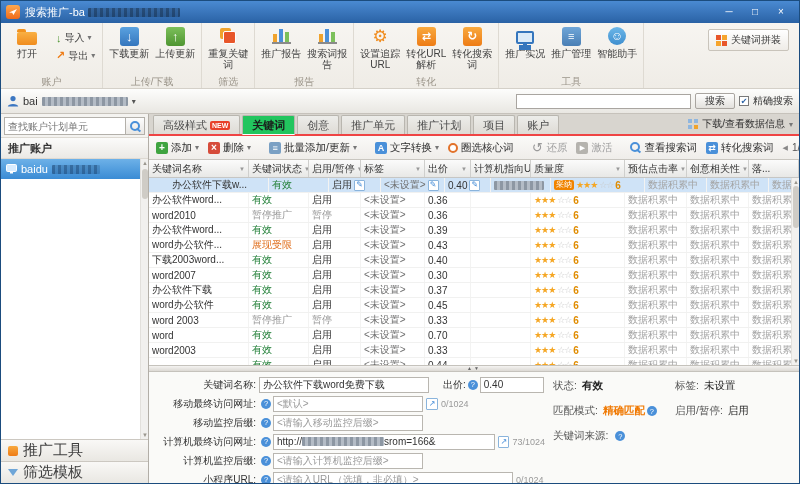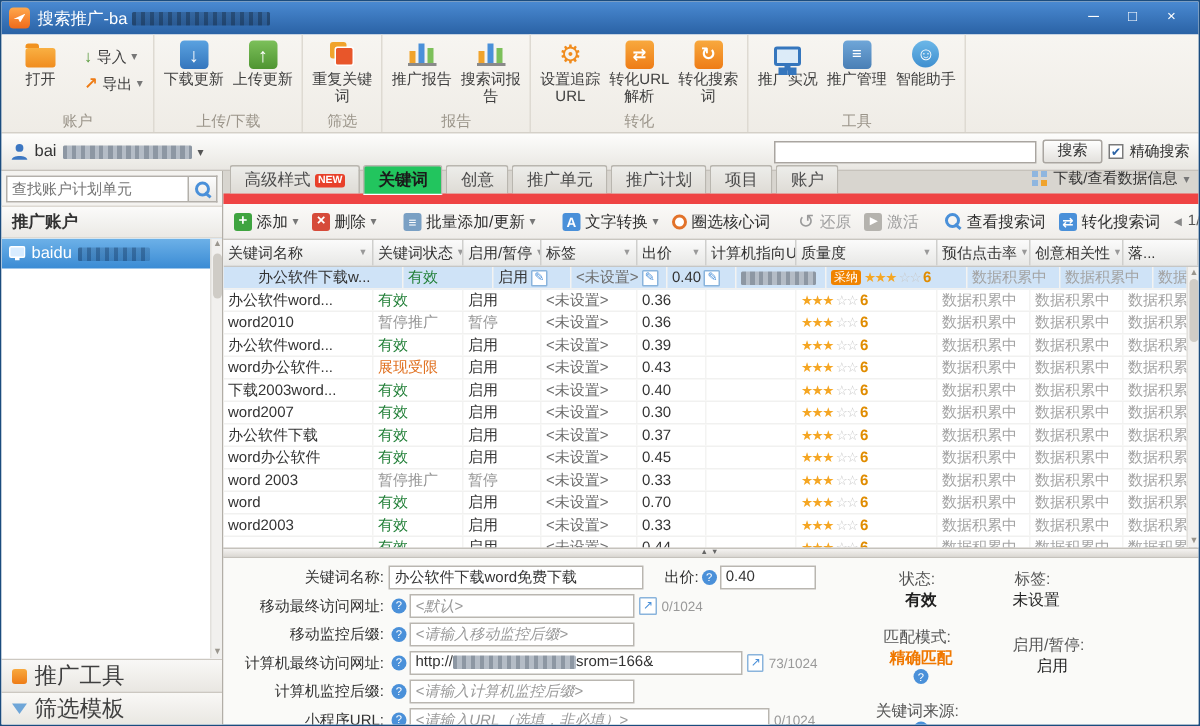--- a/index.html
+++ b/index.html
@@ -86,21 +86,21 @@
   .side-scroll .thumb { position:absolute; top:10px; left:1px; width:6px; height:30px; background:#cfccc6; border-radius:3px; }
   .side-scroll .sarr { position:absolute; left:0; width:8px; text-align:center; font-size:6px; color:#9a968e; }
   .side-bar-item { height:22px; border-top:1px solid #ccc8c1; background:linear-gradient(#f9f8f6,#e9e7e2); display:flex; align-items:center; gap:5px; padding-left:7px; font-size:15px; color:#3f3f3f; }
   .tool-ic { width:10px; height:10px; border-radius:2px; background:linear-gradient(#f8a93e,#ee7c16); }
   .funnel-ic { width:0; height:0; border-left:5px solid transparent; border-right:5px solid transparent; border-top:7px solid #6fa6d8; }
 
   
   .content { flex:1; display:flex; flex-direction:column; min-width:0; }
 
   
-  .tabbar { height:22px; background:#d8d5cf; border-bottom:7px solid #ef4444; display:flex; align-items:flex-end; padding:2px 4px 0; position:relative; flex:0 0 auto; }
+  .tabbar { height:22px; background:#d8d5cf; border-bottom:2px solid #ef4444; display:flex; align-items:flex-end; padding:2px 4px 0; position:relative; flex:0 0 auto; }
   .tabs-holder { display:flex; align-items:flex-end; }
   .tab { padding:0 9px; height:19px; line-height:19px; background:linear-gradient(#ededea,#dedbd5); border:1px solid #b9b6af; border-bottom:none; margin-right:2px; border-radius:2px 2px 0 0; color:#4c4c4c; font-size:11px; display:flex; align-items:center; gap:3px; }
   .tab.v-active { background:#22c55e; color:#1a1a1a; font-weight:bold; height:20px; margin-bottom:-1px; border-bottom:1px solid #fff; }
   .badge-new { background:#e8402a; color:#fff; font-size:7px; font-weight:bold; padding:0 2px; border-radius:2px; line-height:9px; }
   .dl-view { position:absolute; right:6px; bottom:3px; display:flex; align-items:center; gap:4px; font-size:10px; color:#333; }
   .mini-grid { width:10px; height:10px; background:
      linear-gradient(#8fb6df,#8fb6df) 0 0/4px 4px no-repeat,
      linear-gradient(#8fb6df,#8fb6df) 6px 0/4px 4px no-repeat,
      linear-gradient(#8fb6df,#8fb6df) 0 6px/4px 4px no-repeat,
      linear-gradient(#f0a32c,#f0a32c) 6px 6px/4px 4px no-repeat; }
@@ -154,26 +154,26 @@
 
   
   .detail { flex:1; background:#fafaf8; display:flex; padding:3px 0 0 4px; min-height:0; }
   .dform { width:392px; flex:0 0 auto; }
   .drow { display:flex; align-items:center; height:19px; }
   .dlabel { width:106px; text-align:right; padding-right:3px; color:#333; font-size:10px; white-space:nowrap; flex:0 0 auto; }
   .dlabel2 { margin-left:14px; color:#333; font-size:10px; }
   .iinfo { width:10px; height:10px; border-radius:50%; background:#4a90d9; color:#fff; font-size:7.5px; display:inline-flex; align-items:center; justify-content:center; margin:0 2px; flex:0 0 auto; }
   .dinput { height:16px; border:1px solid #b9b6b0; background:#fff; padding:0 3px; display:inline-flex; align-items:center; font-size:10px; overflow:hidden; white-space:nowrap; }
   .w170{width:170px}.w64{width:64px}.w150{width:150px}.w200{width:240px}
-  .ph { color:#9a9a9a;font-style:italic; }
+  .ph { color:#9a9a9a; }
   .cnt { color:#999; font-size:9px; margin-left:3px; }
   .linkout { width:12px; height:12px; border:1px solid #8ab4dc; background:#fff; color:#4a90d9; font-size:8px; display:inline-flex; align-items:center; justify-content:center; margin-left:3px; border-radius:1px; }
   .dside { flex:1; padding:4px 6px 0 8px; font-size:10.5px; }
   .srow { display:flex; margin-bottom:11px; align-items:center; }
-  .sitem { display:flex; align-items:center;flex-direction:column; }
+  .sitem { display:flex; align-items:center; }
   .sitem.first { width:122px; flex:0 0 auto; }
   .slabel { color:#555; margin-right:5px; white-space:nowrap; }
   .sval { color:#1f1f1f; }
   .sval.bold { font-weight:bold; }
   .sval.orange { color:#f07800; font-weight:bold; }
 </style>
 </head>
 <body>
 
 <div class="window">
@@ -311,20 +311,24 @@
         <div class="rbtn">
           <span class="icbox">
               <span class="bot-icon">☺</span>
             </span>
           <span class="lbl">智能助手</span>
         </div>
       </div>
       <div class="rgroup-label">工具</div>
     </div>
 
+    <div class="assemble-btn">
+      <span class="assemble-icon"></span>
+      <span>关键词拼装</span>
+    </div>
   </div>
 
   <div class="accbar">
     <svg width="12" height="12">
         <circle cx="6" cy="3.6" r="2.6" fill="#3c77c2"></circle>
         <path d="M0.8 11.5c0-3.4 10.4-3.4 10.4 0z" fill="#3c77c2"></path>
       </svg>
     <span>bai</span>
     <span class="blur" style="width:86px"></span>
     <span class="acc-caret">▾</span>

